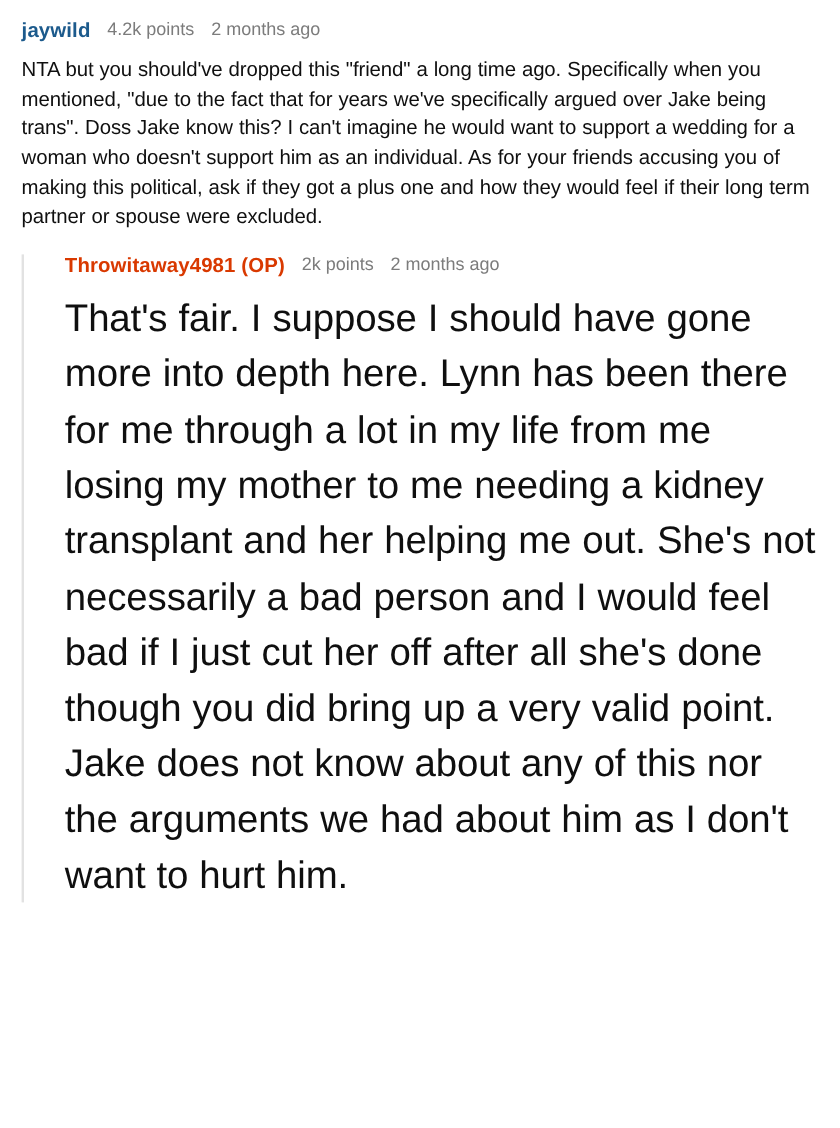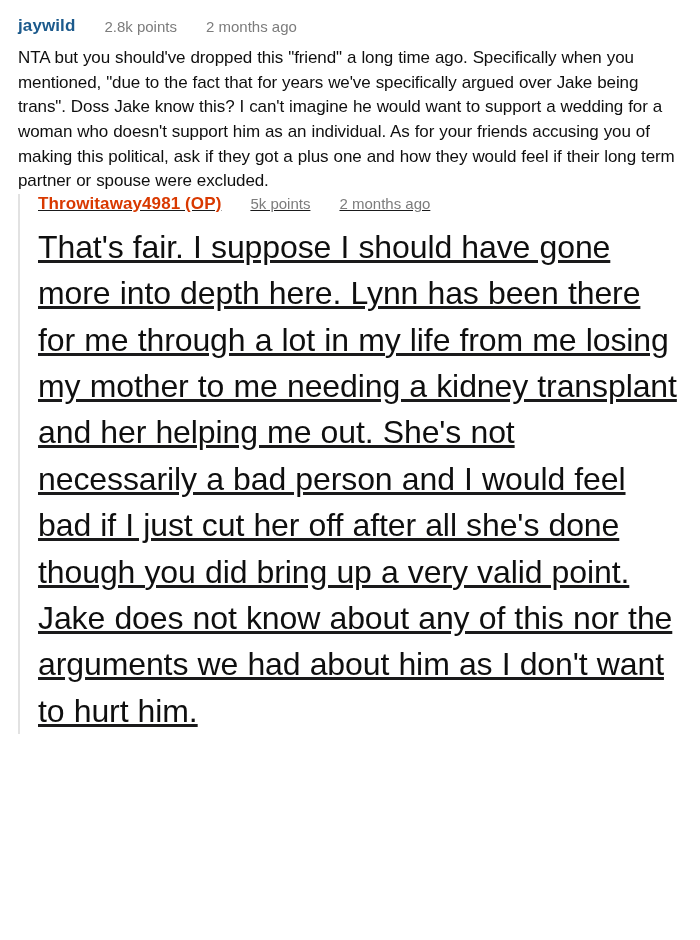--- a/index.html
+++ b/index.html
@@ -17,22 +17,22 @@
   .thread {
     padding: 16px 18px 0 18px;
     box-sizing: border-box;
     width: 700px;
   }
   .comment {
     box-sizing: border-box;
   }
   .comment-header {
     display: flex;
-    align-items: center;
-    gap: 29px;
+    align-items: flex-start;
+    gap: 14px;
     margin-bottom: 10px;
     white-space: nowrap;
   }
   .author {
     font-size: 17px;
     font-weight: bold;
     color: #1c5a8c;
     letter-spacing: 0.1px;
   }
   .author.op {
@@ -43,44 +43,44 @@
     color: #7c7c7c;
   }
   .body-text {
     font-size: 17px;
     line-height: 1.45;
     color: #0f0f0f;
     letter-spacing: -0.1px;
     word-spacing: 0.4px;
   }
   .reply {
-    padding-left: 18px;
+    margin-top: 18px;
+    padding-left: 34px;
     border-left: 2px solid #e2e2e2;
-    text-decoration: underline;
   }
   .reply .body-text {
     font-size: 32px;
   }
 </style>
 </head>
 <body>
 
 <div class="thread">
 
   <div class="comment">
     <div class="comment-header">
       <span class="author">jaywild</span>
-      <span class="meta">2.8k points</span>
+      <span class="meta">4.2k points</span>
       <span class="meta">2 months ago</span>
     </div>
     <div class="body-text">NTA but you should've dropped this "friend" a long time ago. Specifically when you mentioned, "due to the fact that for years we've specifically argued over Jake being trans". Doss Jake know this? I can't imagine he would want to support a wedding for a woman who doesn't support him as an individual. As for your friends accusing you of making this political, ask if they got a plus one and how they would feel if their long term partner or spouse were excluded.</div>
   </div>
 
   <div class="comment reply">
     <div class="comment-header">
       <span class="author op">Throwitaway4981 (OP)</span>
-      <span class="meta">5k points</span>
+      <span class="meta">2k points</span>
       <span class="meta">2 months ago</span>
     </div>
     <div class="body-text">That's fair. I suppose I should have gone more into depth here. Lynn has been there for me through a lot in my life from me losing my mother to me needing a kidney transplant and her helping me out. She's not necessarily a bad person and I would feel bad if I just cut her off after all she's done though you did bring up a very valid point. Jake does not know about any of this nor the arguments we had about him as I don't want to hurt him.</div>
   </div>
 
 </div>
 
 </body></html>

